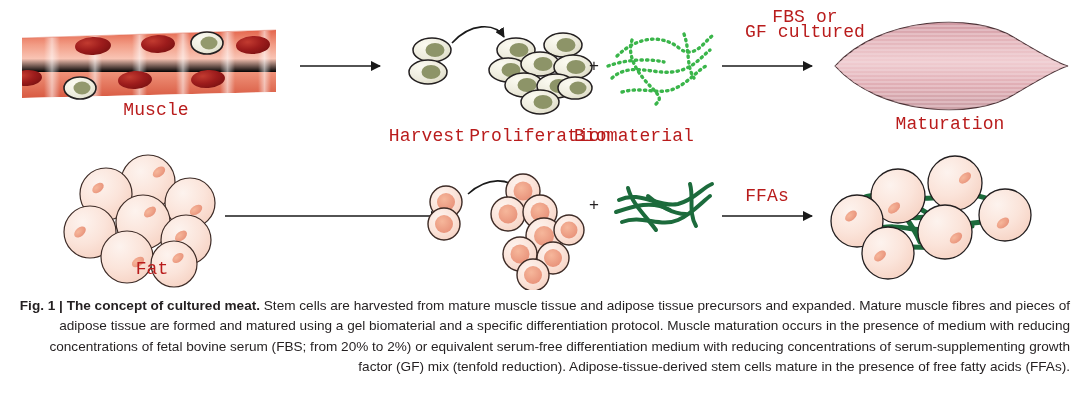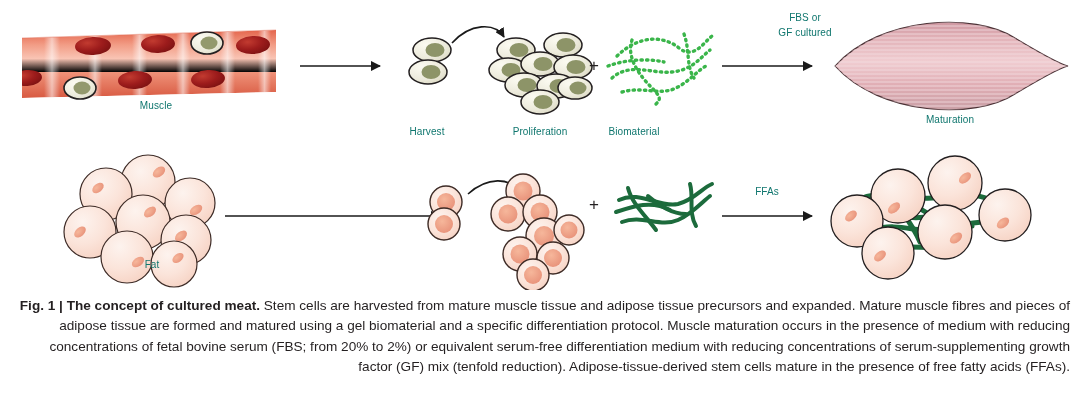--- a/index.html
+++ b/index.html
@@ -5,22 +5,22 @@
   html,body{margin:0;padding:0;background:#ffffff;}
   body{
     width:1085px;height:407px;position:relative;overflow:hidden;
     font-family:"Liberation Sans","DejaVu Sans",sans-serif;
     color:#1a1a1a;
   }
   #figure{position:absolute;left:0;top:0;width:1085px;height:290px;}
   #figure svg{display:block;}
 
   .lbl{
-    position:absolute;font-size:10px;color:#0f766e;
-    white-space:nowrap;letter-spacing:.1px;
+    position:absolute;font-size:18px;color:#b91c1c;
+    white-space:nowrap;letter-spacing:.1px;font-family:Liberation Mono, monospace;
   }
   .lbl.center{transform:translateX(-50%);}
   .lbl.two-line{line-height:15px;text-align:center;}
 
   #caption{
     position:absolute;left:14px;top:296px;width:1056px;
     font-size:13.6px;line-height:20.4px;color:#231f20;
     text-align:right;
   }
   #caption .lead{font-weight:bold;}

